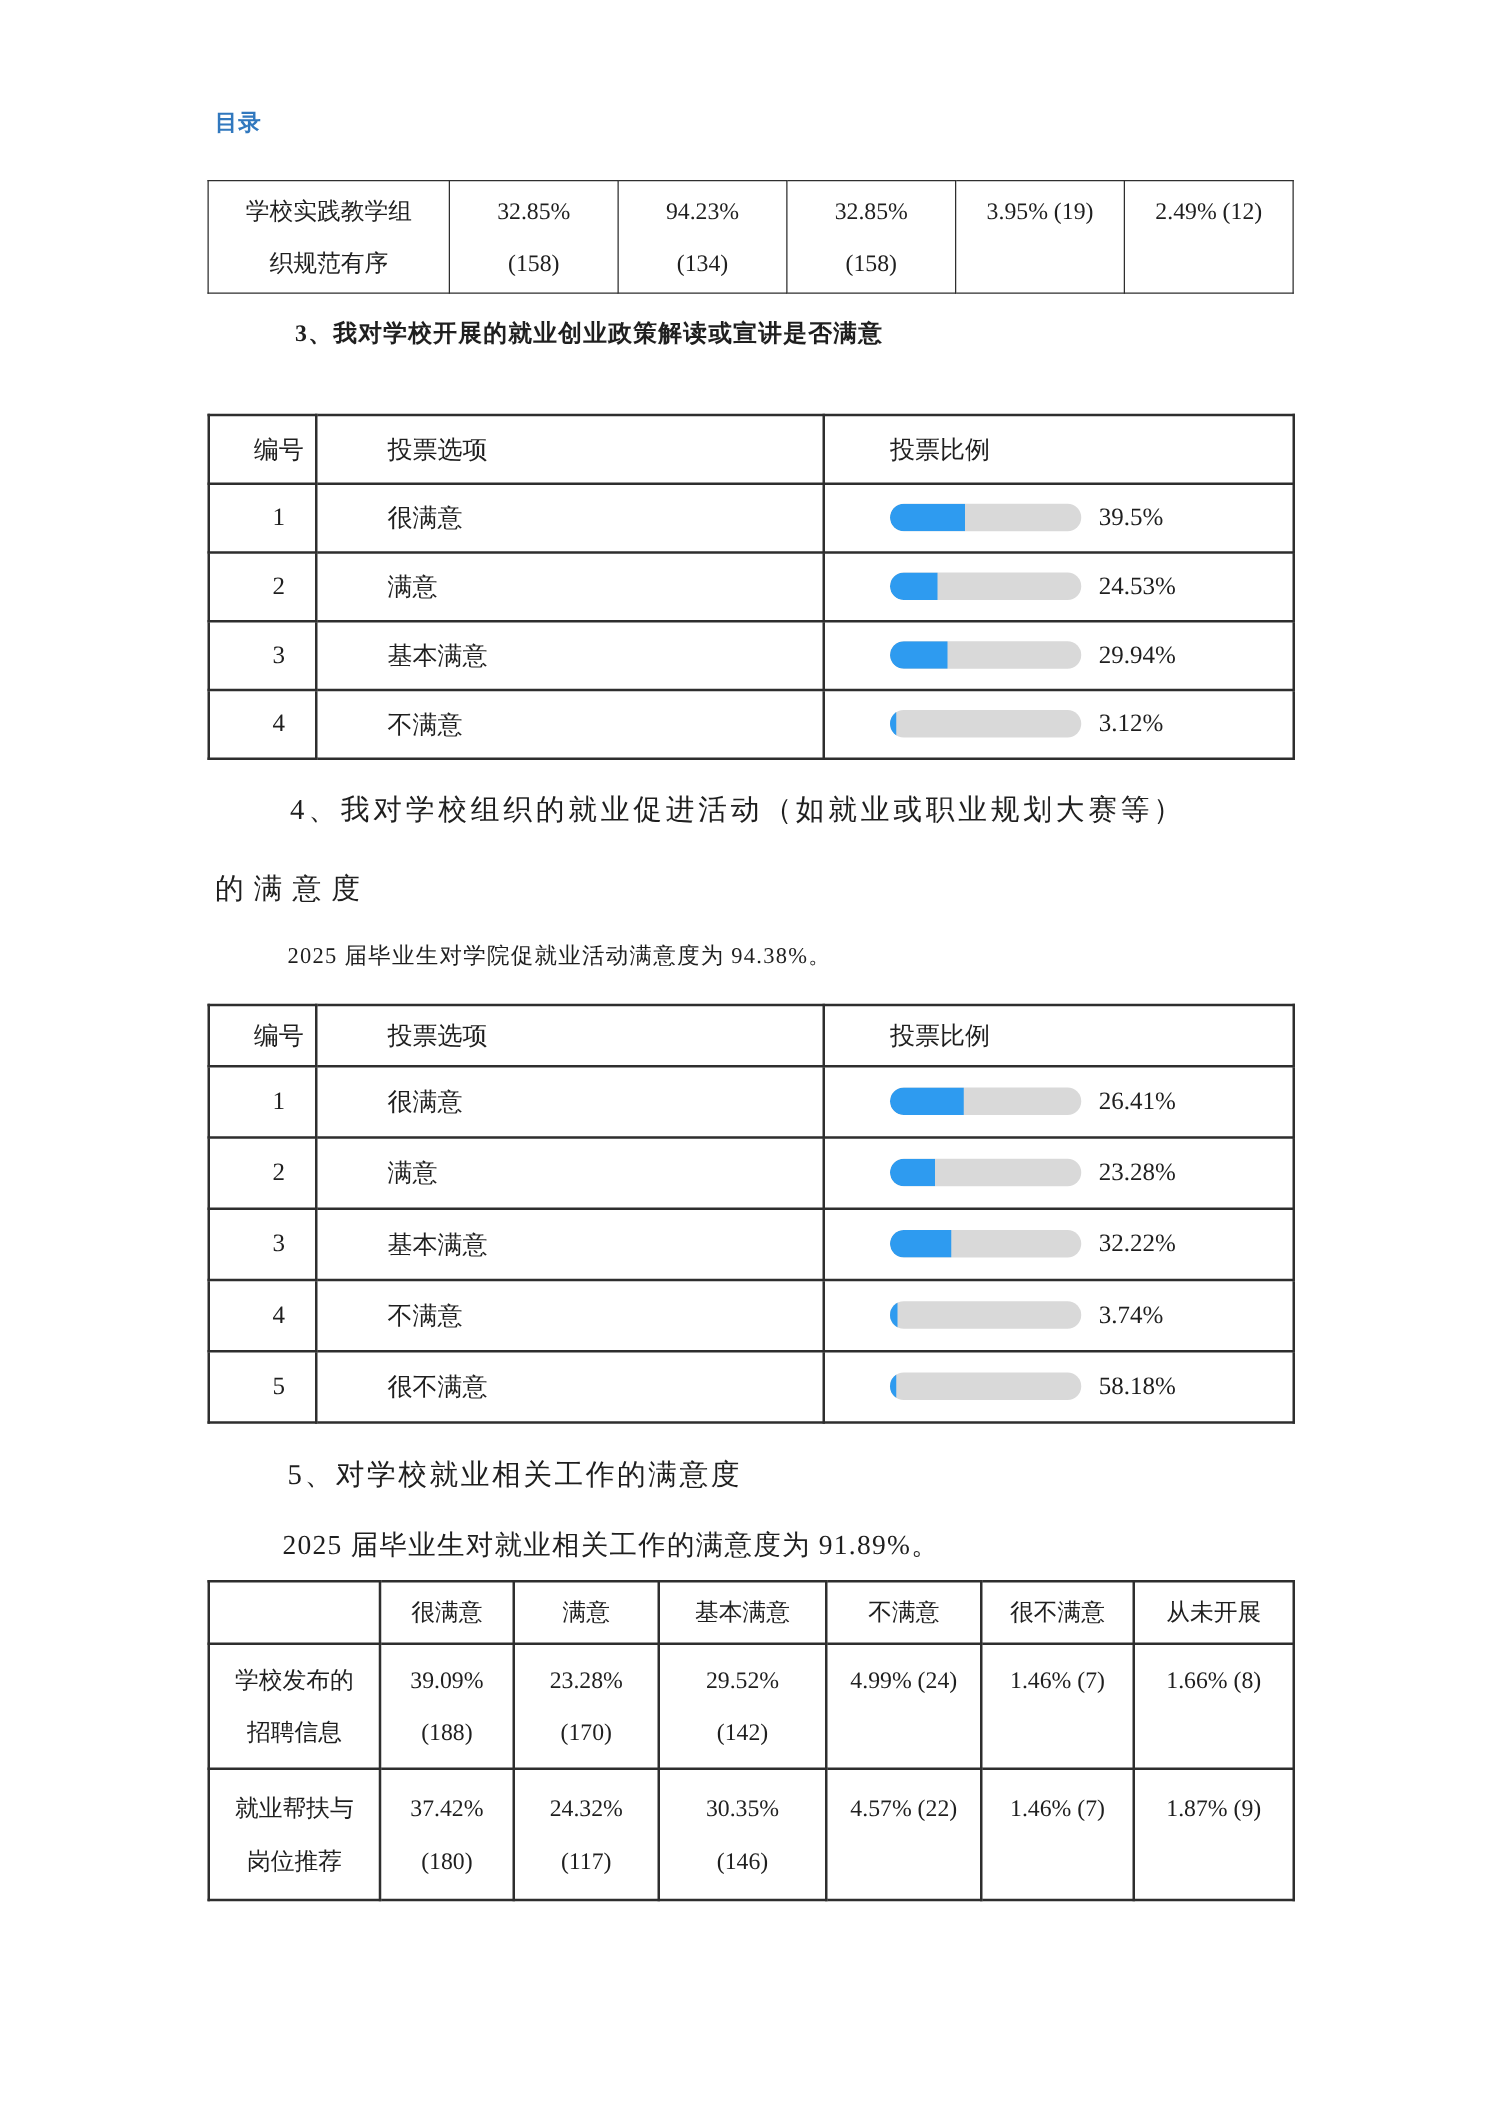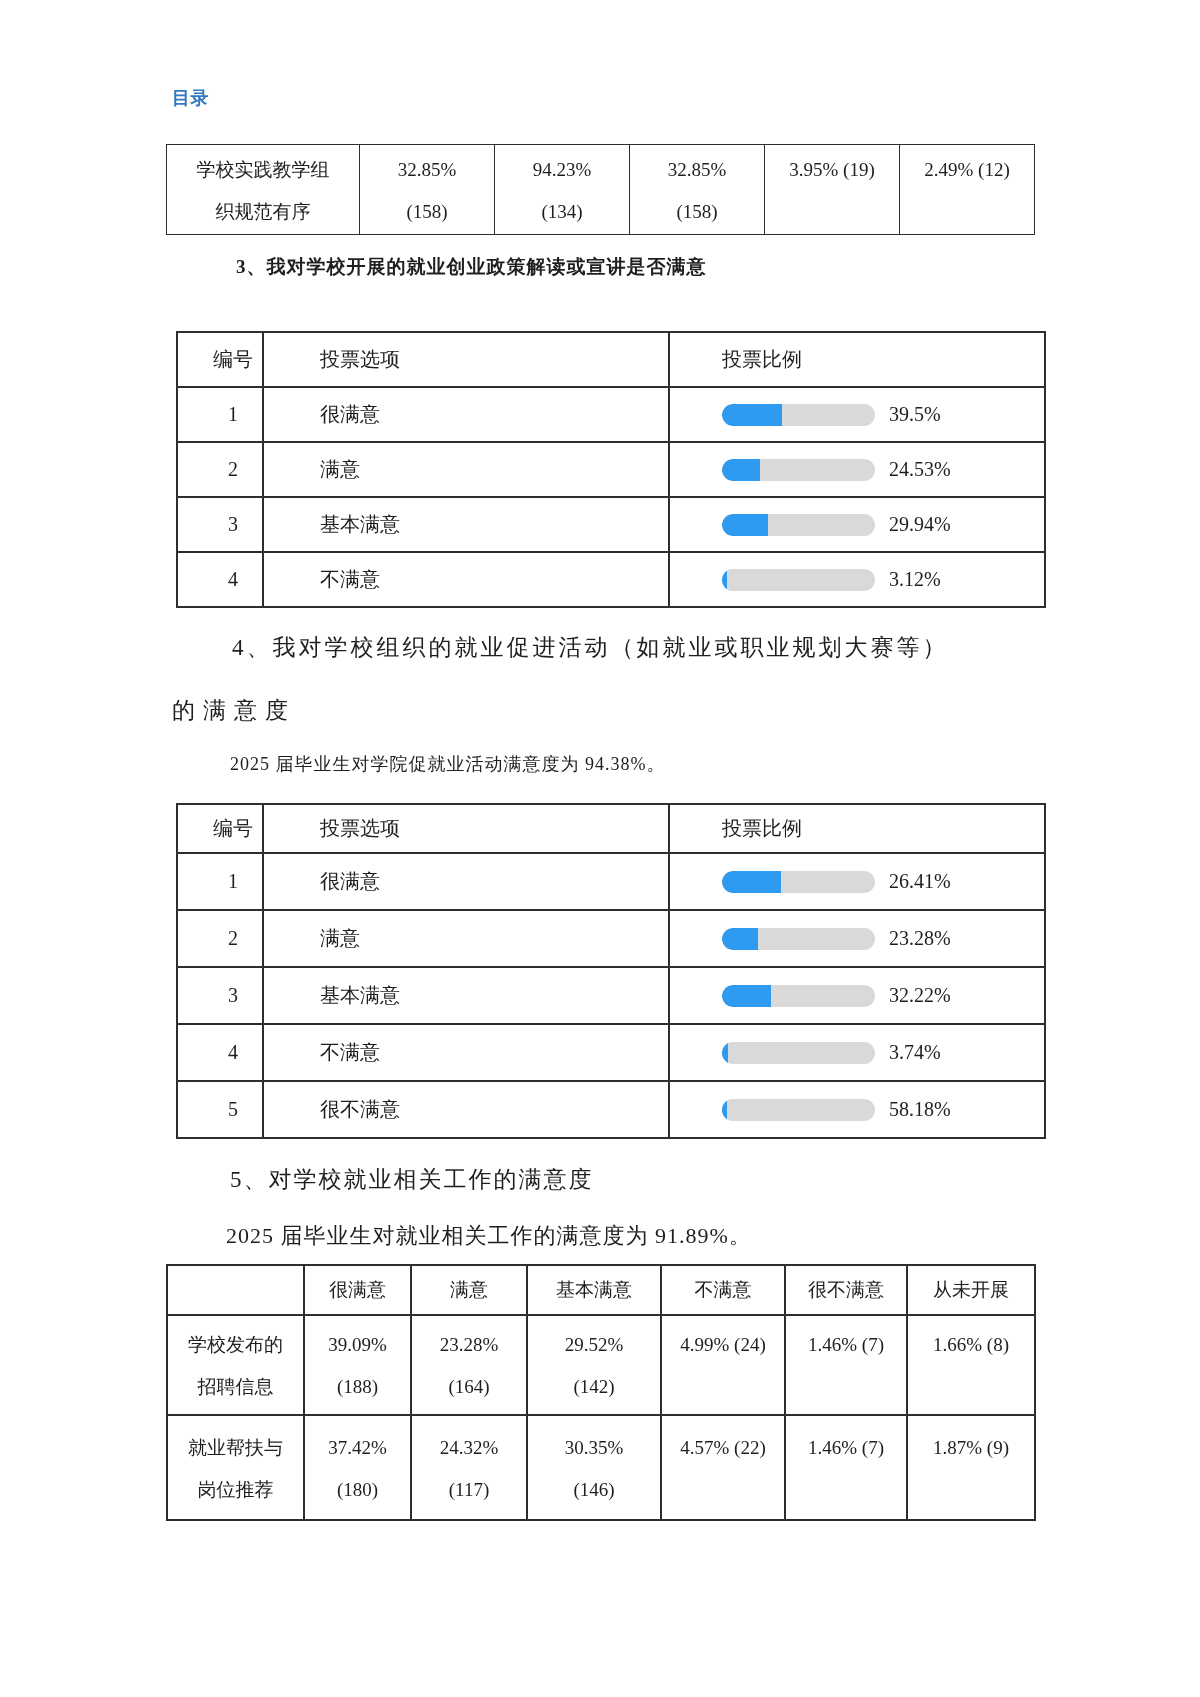--- a/index.html
+++ b/index.html
@@ -19,32 +19,32 @@
 
   .txt{position:absolute;left:172px;width:862px;white-space:nowrap;}
   .s3h{top:254px;font-size:19px;font-weight:bold;padding-left:64px;letter-spacing:1px;}
   .s3s{top:304px;font-size:19px;padding-left:64px;letter-spacing:.5px;}
   .s4h1{top:632px;font-size:23px;padding-left:60px;letter-spacing:3px;}
   .s4h2{top:695px;font-size:23px;letter-spacing:8px;}
   .s4s{top:752px;font-size:18px;padding-left:58px;letter-spacing:1px;}
   .s5h{top:1164px;font-size:23px;padding-left:58px;letter-spacing:2px;font-family:Liberation Serif, serif;}
   .s5s{top:1221px;font-size:22px;padding-left:54px;letter-spacing:1px;}
 
-  .votetable{position:absolute;left:176px;width:868px;font-size:20px;}
+  .votetable{position:absolute;left:166px;width:868px;font-size:20px;}
   .votetable td,.votetable th{border:2px solid #2e2e2e;vertical-align:middle;}
   .vt1{top:331px;}
   .vt2{top:803px;}
   .vt1 tr{height:55px;}
   .vt2 tr{height:57px;}
   .vt2 tr.hrow{height:49px;}
   .c-no{text-align:center;padding-left:26px;}
   .c-opt{text-align:left;padding-left:56px;}
   .h-ratio{text-align:left;padding-left:52px;}
 
-  .barrow{display:flex;align-items:flex-end;padding-left:52px;}
+  .barrow{display:flex;align-items:flex-start;padding-left:52px;}
   .track{width:153px;height:22px;border-radius:11px;position:relative;overflow:hidden;flex:none;}
   .fill{position:absolute;left:0;top:0;bottom:0;border-radius:11px 0 0 11px;min-width:5px;}
   .pct{margin-left:14px;}
 
   .t3{position:absolute;top:1264px;left:166px;width:868px;font-size:19px;}
   .t3 td,.t3 th{border:2px solid #2e2e2e;text-align:center;vertical-align:middle;}
   .t3 tr.hrow{height:50px;}
   .t3 tr.r1{height:100px;}
   .t3 tr.r2{height:105px;}
 </style>
@@ -284,21 +284,21 @@
           </td>
           <td>
             <div class="stack">
               <div class="l1">39.09%</div>
               <div class="l2">(188)</div>
             </div>
           </td>
           <td>
             <div class="stack">
               <div class="l1">23.28%</div>
-              <div class="l2">(164)</div>
+              <div class="l2">(170)</div>
             </div>
           </td>
           <td>
             <div class="stack">
               <div class="l1">29.52%</div>
               <div class="l2">(142)</div>
             </div>
           </td>
           <td>
             <div class="stack">

